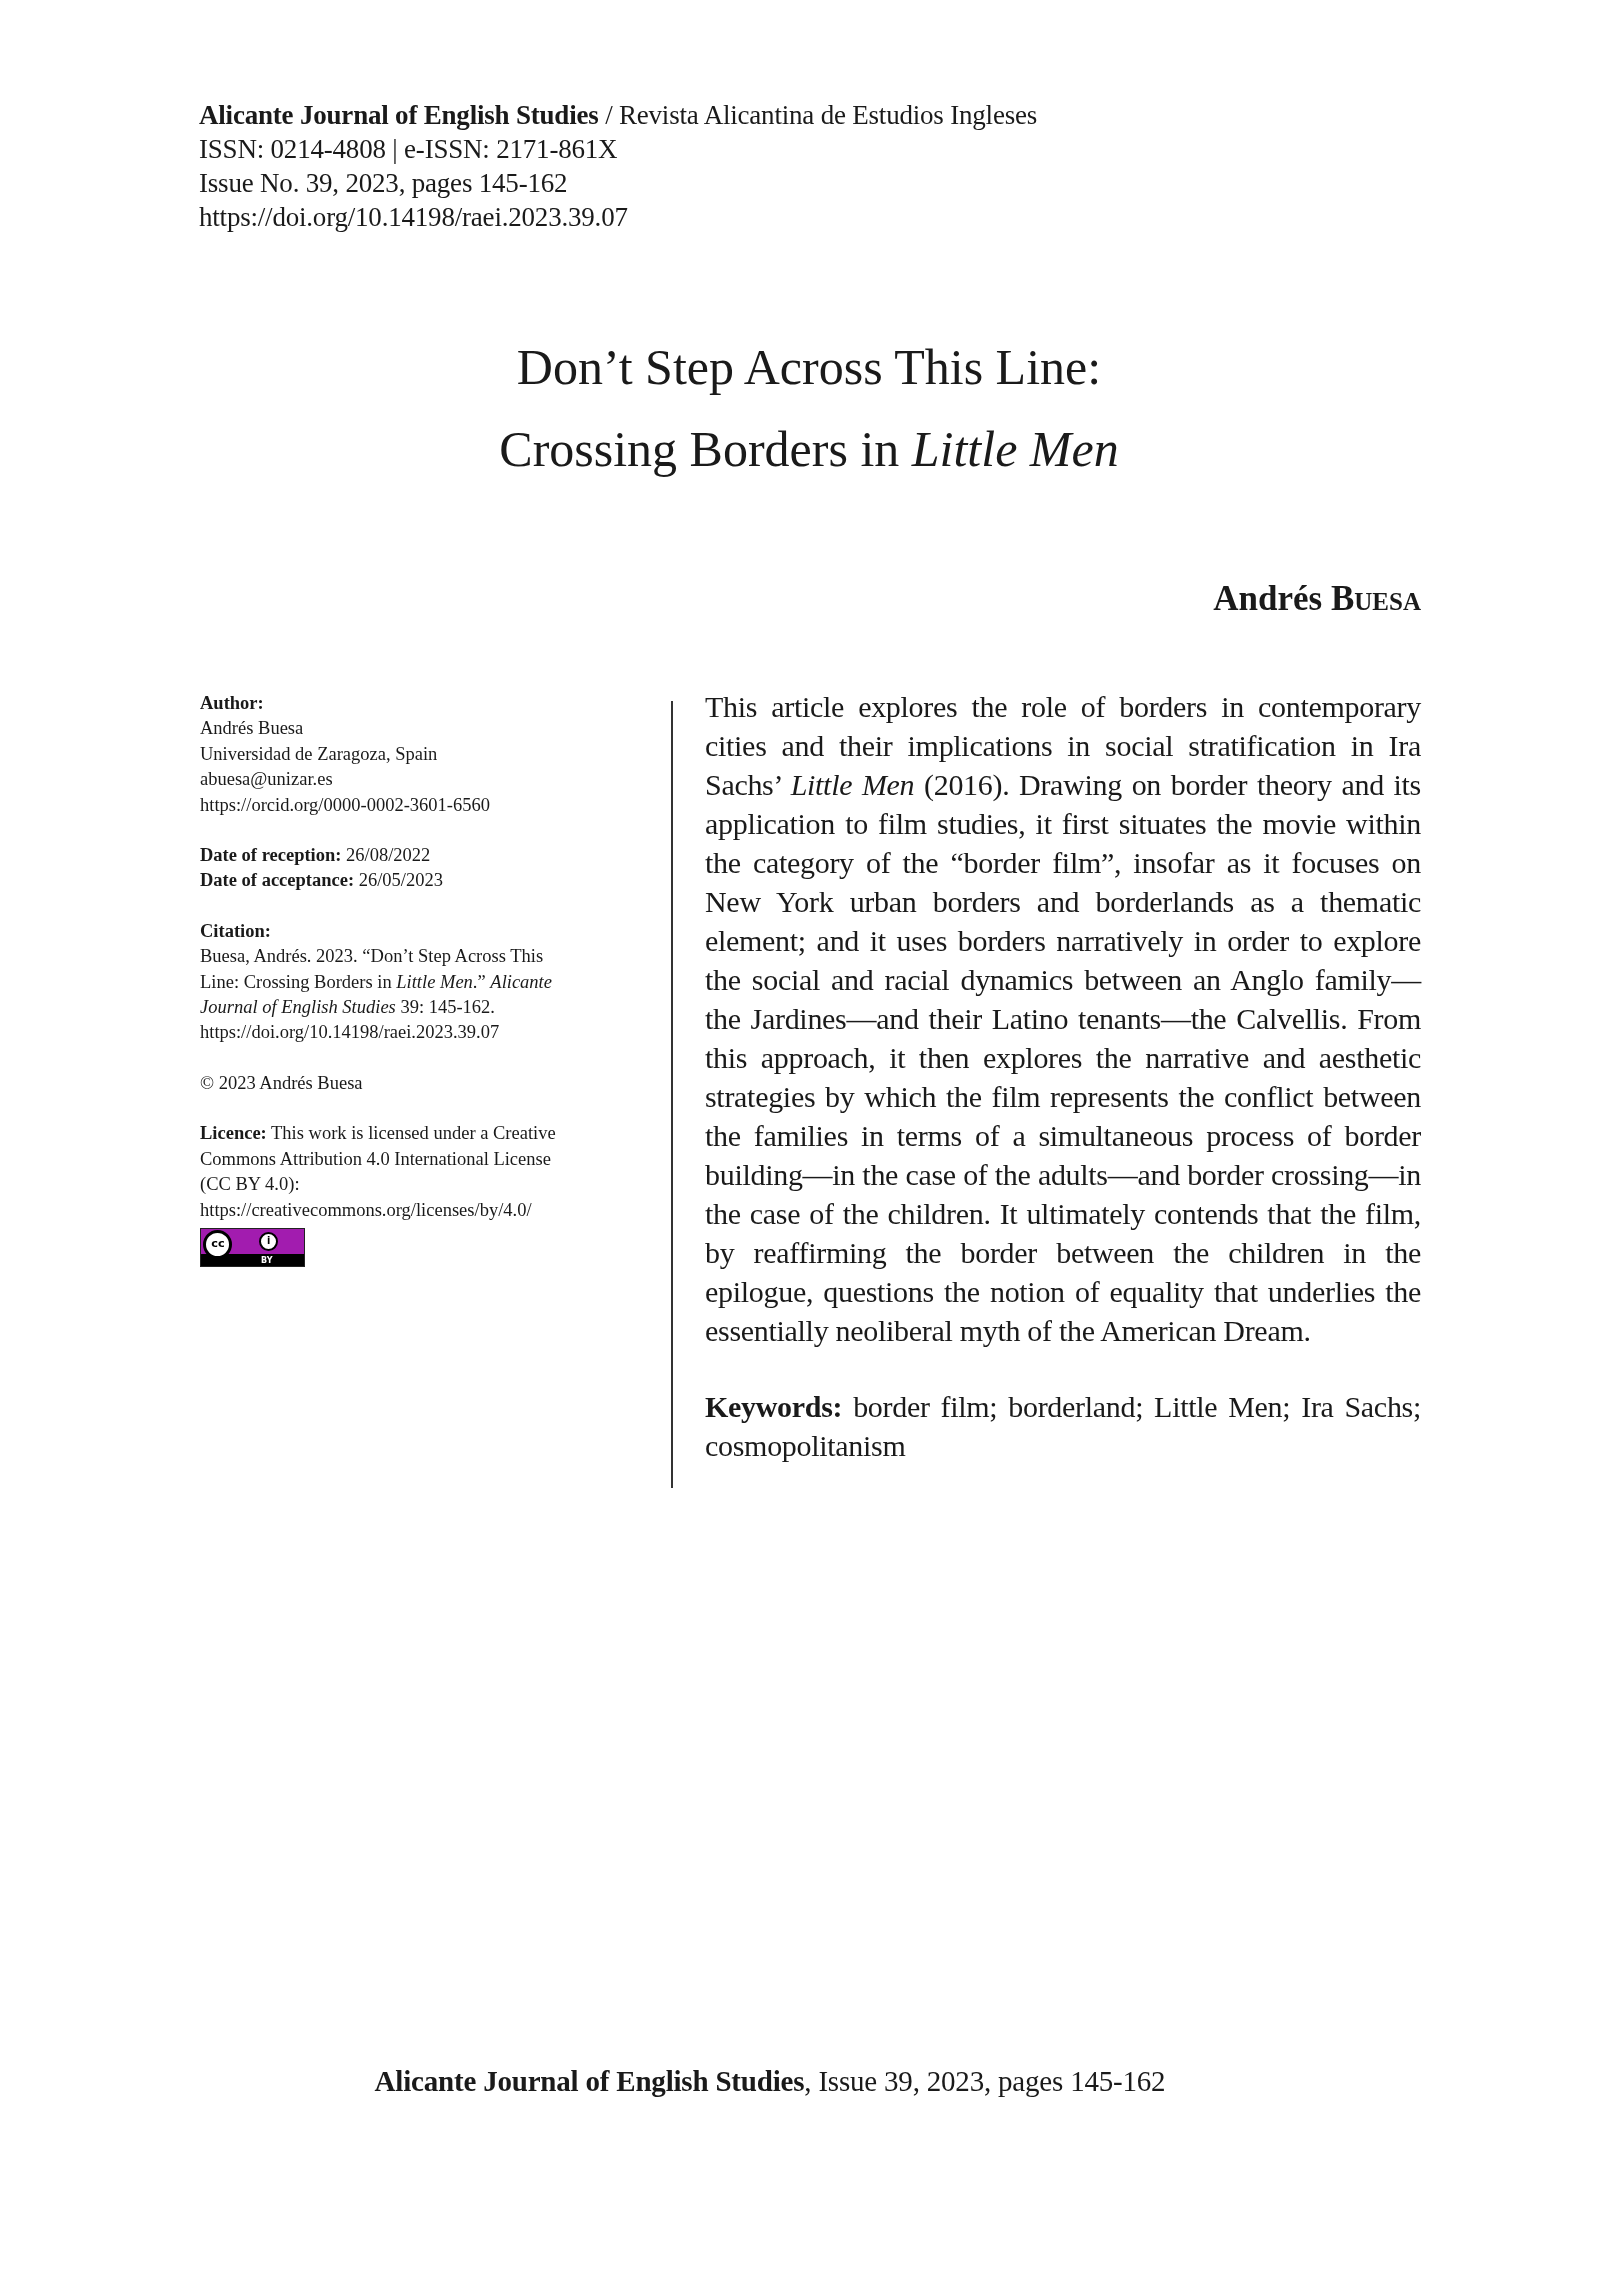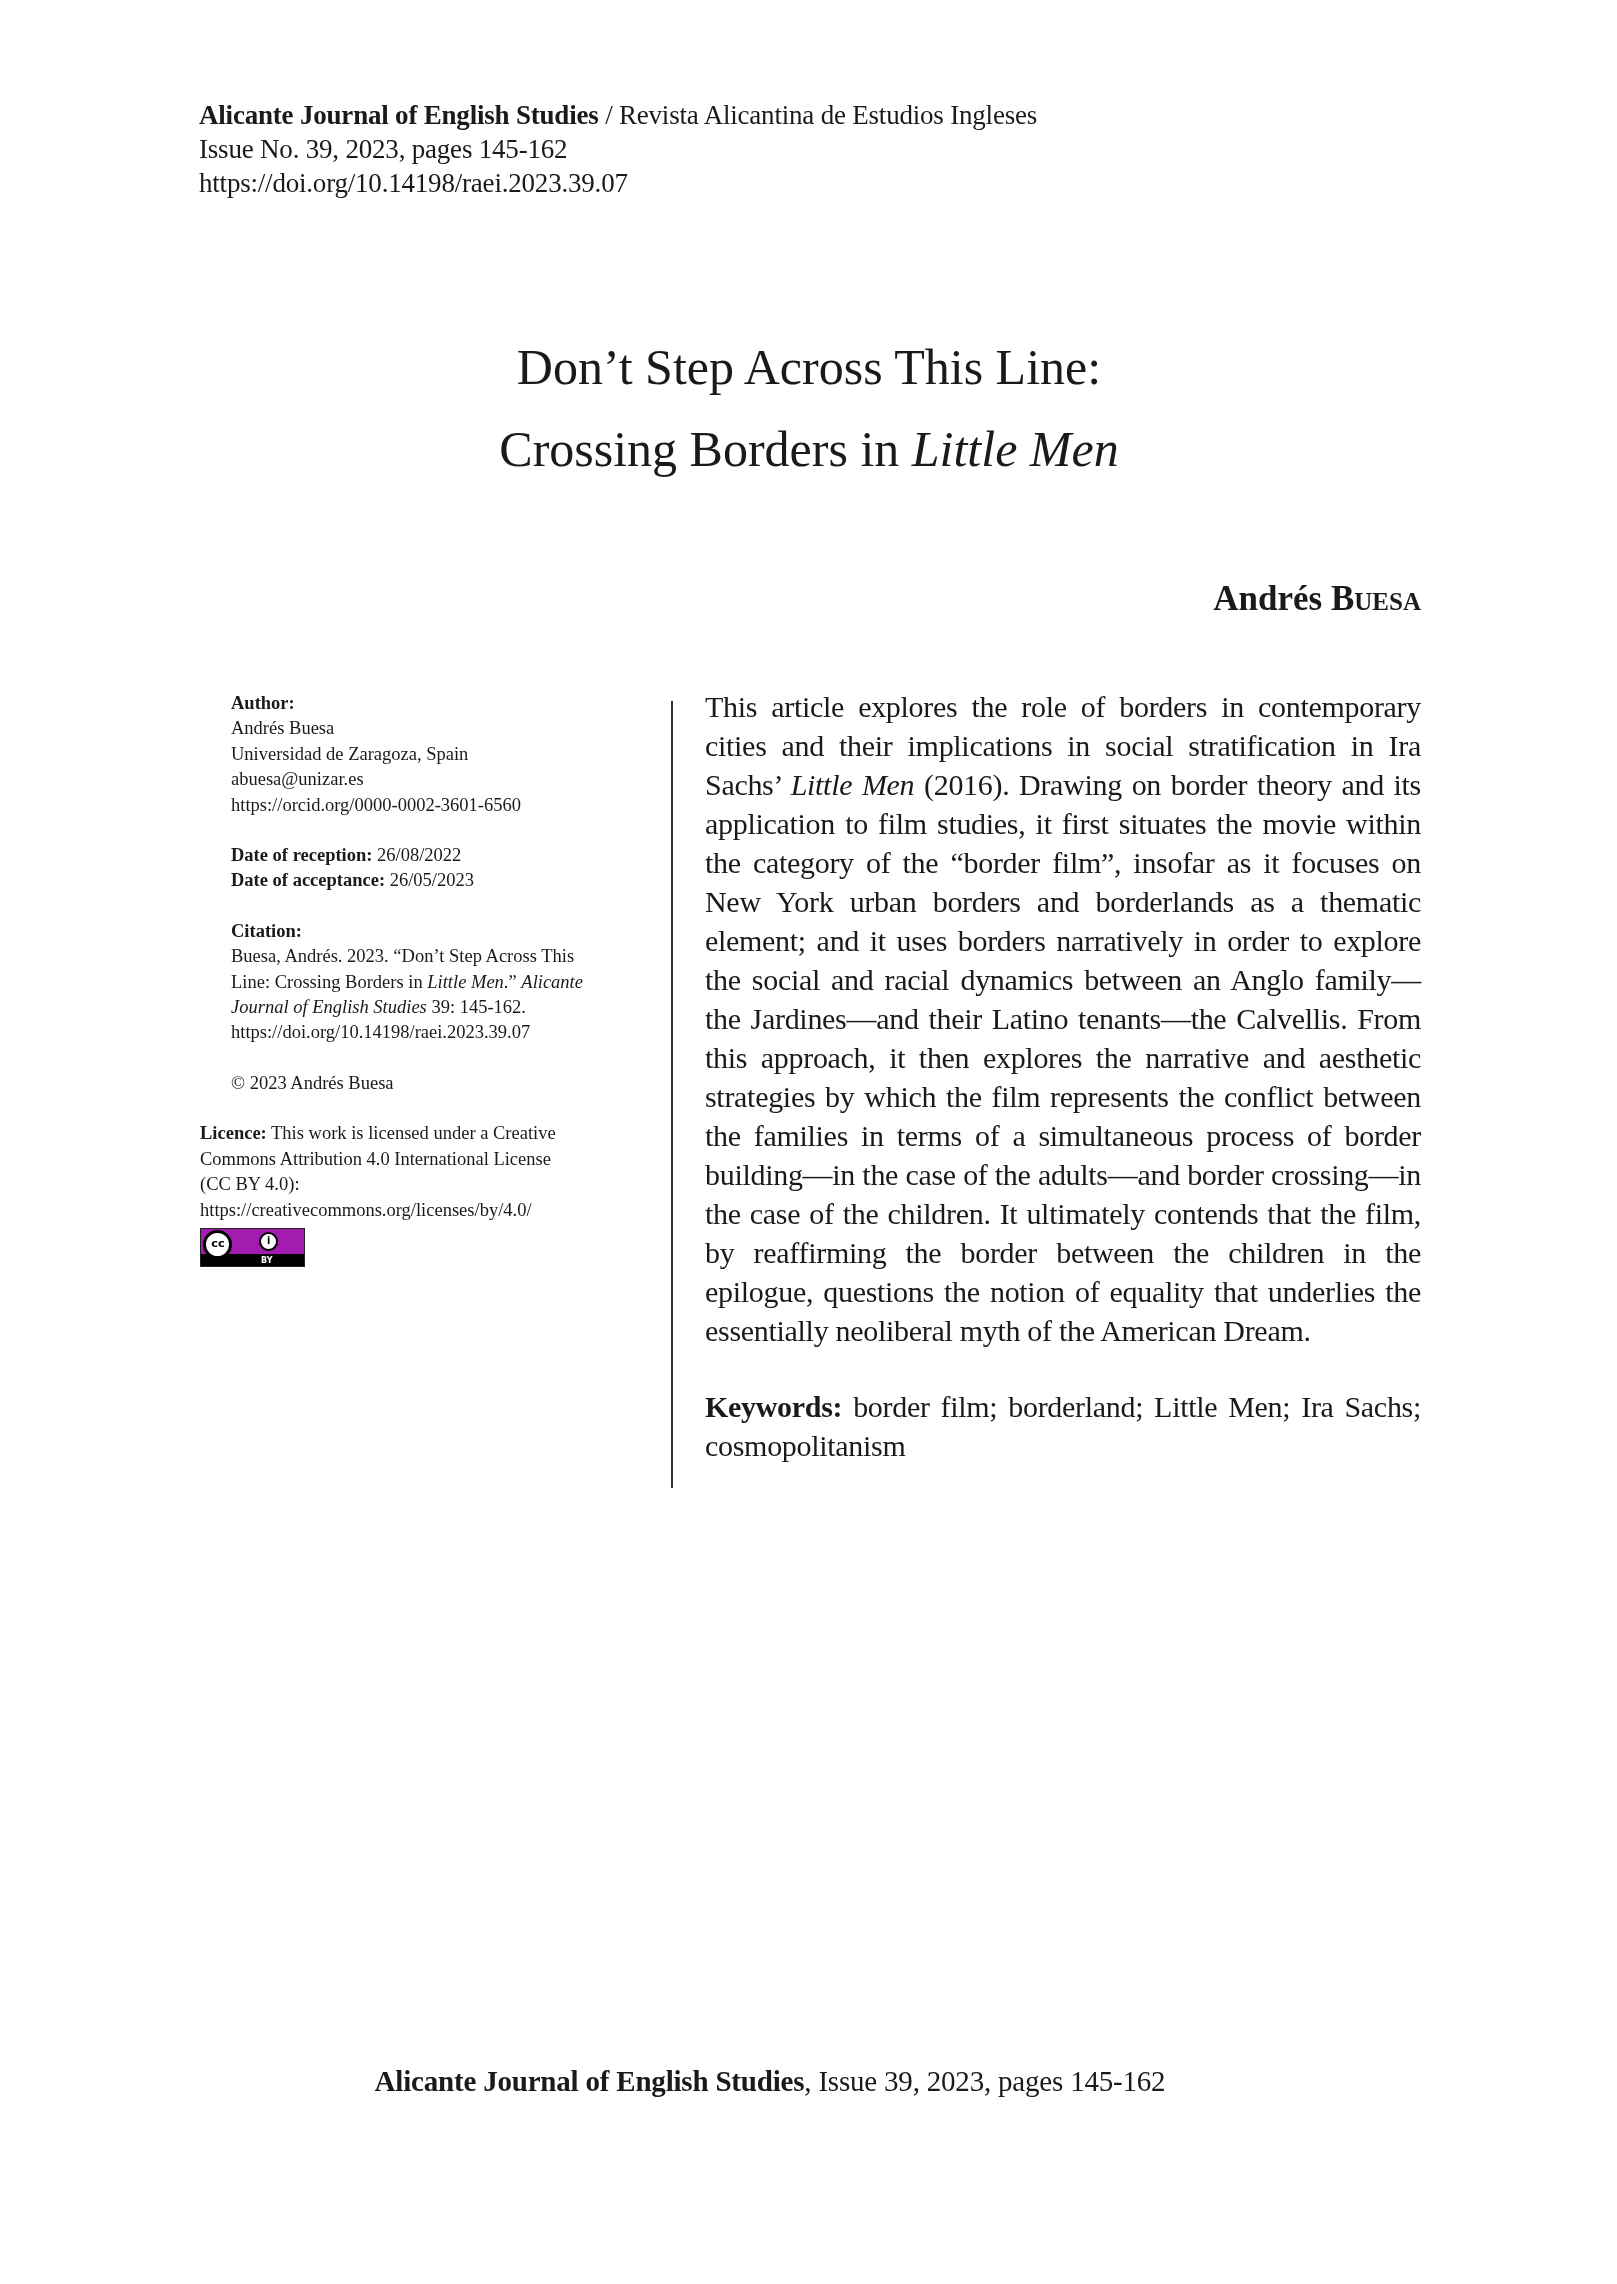--- a/index.html
+++ b/index.html
@@ -19,21 +19,21 @@
   .title { left: 0; width: 1618px; top: 326px; text-align: center; font-size: 50px; line-height: 82px; }
   .title .line { white-space: nowrap; }
   .title i { font-style: italic; }
 
   
   .author-name { right: 197px; top: 579px; font-size: 35px; font-weight: bold; white-space: nowrap; }
   .author-name .sc { font-variant: small-caps; }
 
   
   .sidebar { left: 200px; top: 691px; width: 451px; font-size: 18.5px; line-height: 25.4px; }
-  .sidebar .blk { margin-bottom: 25px; margin-left: 31px; }
+  .sidebar .blk { margin-bottom: 25px; }
   .sidebar .line { white-space: nowrap; }
   .sidebar b { font-weight: bold; }
   .sidebar i { font-style: italic; }
 
   .cc-badge { position: relative; width: 103px; height: 37px; background: #a21caf; border: 0.8px solid #222; margin-top: 4.8px; overflow: hidden; }
   .cc-badge .bar { position: absolute; left: 0; right: 0; bottom: 0; height: 12px; background: #000; }
   .cc-badge .cc { position: absolute; left: 2.4px; top: 1.6px; width: 29px; height: 29px; border-radius: 50%; background: #fff; border: 3.2px solid #000; box-sizing: border-box; font: bold 11.3px "DejaVu Sans", sans-serif; color:#000; text-align: center; line-height: 22.6px; }
   .cc-badge .by-ic { position: absolute; left: 58px; top: 3.2px; width: 19.3px; height: 19.3px; border-radius: 50%; background: #fff; border: 2.4px solid #000; box-sizing: border-box; font: bold 9.7px "DejaVu Sans", sans-serif; text-align:center; line-height: 14.5px; color:#000; }
   .cc-badge .by-tx { position: absolute; left: 60px; bottom: 0.8px; font: bold 8px "DejaVu Sans", sans-serif; color: #fff; text-align: right; }
 
@@ -51,20 +51,21 @@
   .footer { left: 0; width: 1540px; top: 2065px; text-align: center; font-size: 29px; white-space: nowrap; letter-spacing: -0.2px; }
   .footer b { font-weight: bold; }
 </style>
 </head>
 <body>
 
 <div class="abs header">
   <div class="line">
     <b>Alicante Journal of English Studies</b><span> / Revista Alicantina de Estudios Ingleses</span>
   </div>
+  <div class="line">ISSN: 0214-4808 | e-ISSN: 2171-861X</div>
   <div class="line">Issue No. 39, 2023, pages 145-162</div>
   <div class="line">https://doi.org/10.14198/raei.2023.39.07</div>
 </div>
 
 <div class="abs title">
   <div class="line">Don’t Step Across This Line:</div>
   <div class="line">
     <span>Crossing Borders in </span><i>Little Men</i>
   </div>
 </div>

